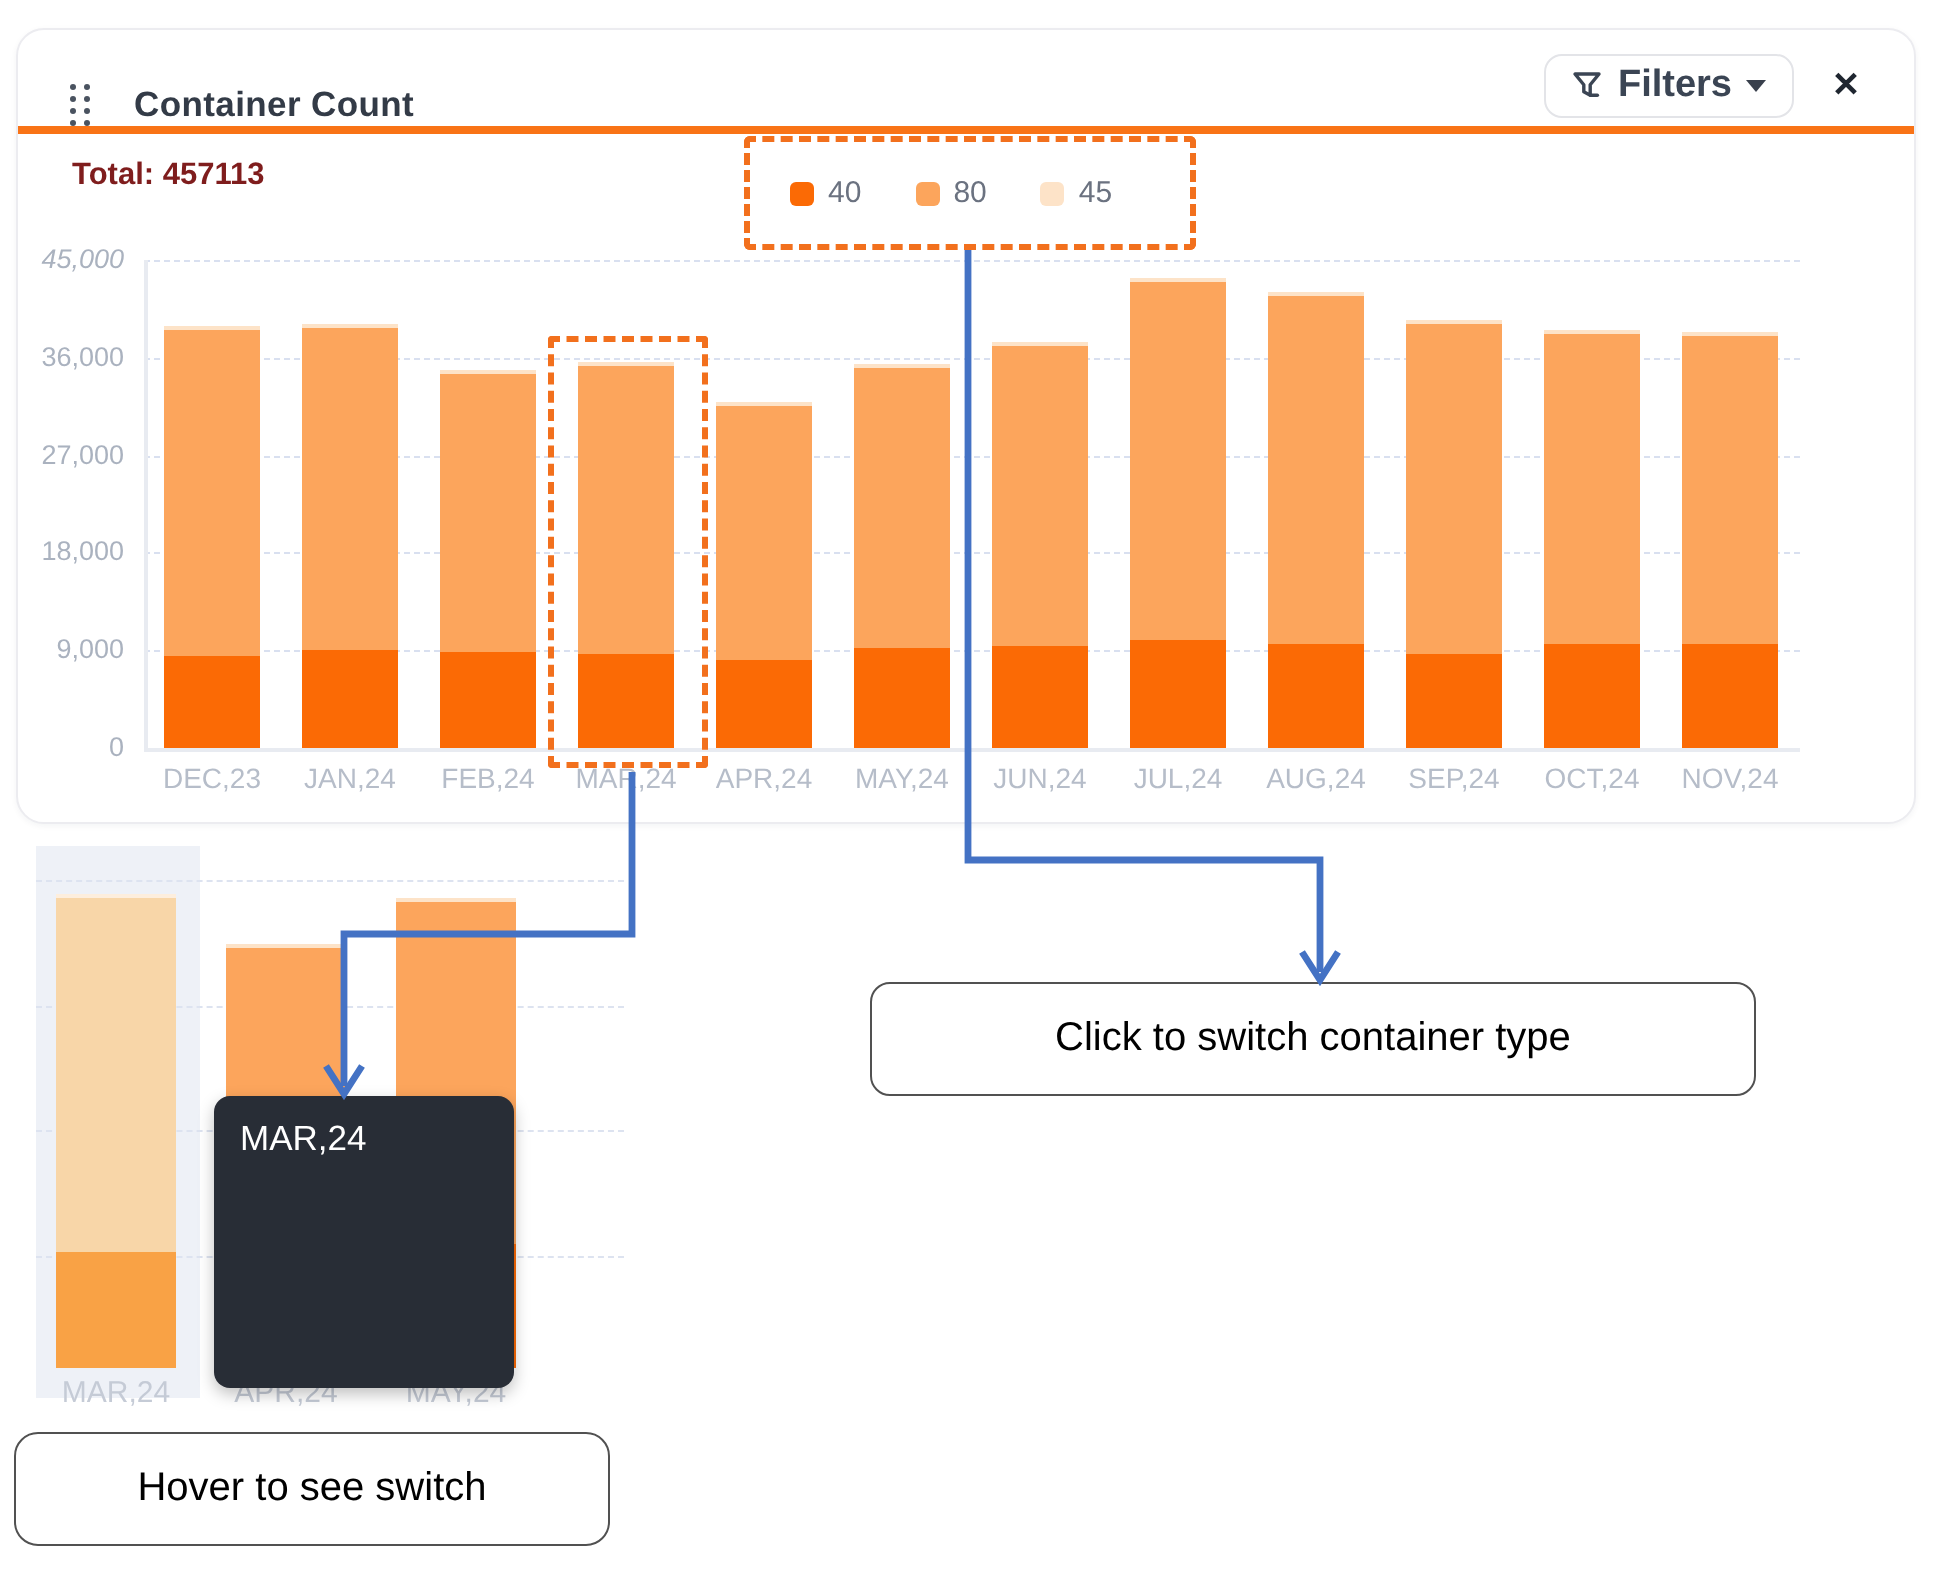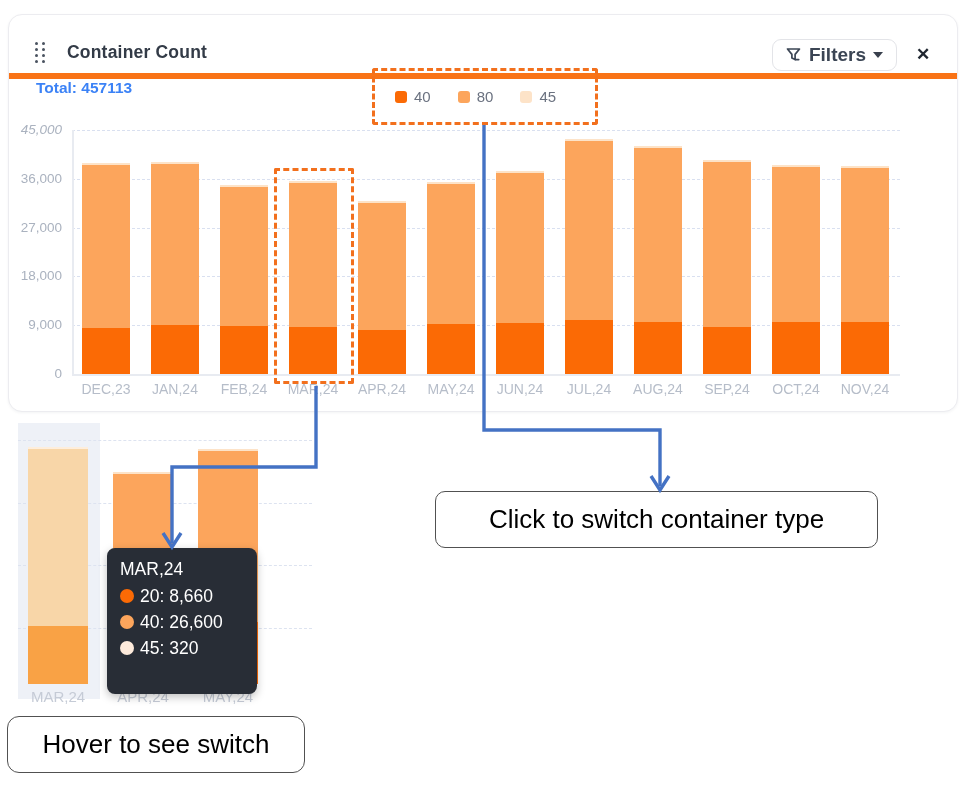--- a/index.html
+++ b/index.html
@@ -3,36 +3,36 @@
 <meta charset="utf-8">
 <style>
   * { margin:0; padding:0; box-sizing:border-box; }
   html,body { width:967px; height:789px; background:#ffffff;
               font-family:"Liberation Sans", sans-serif; overflow:hidden; }
   .abs { position:absolute; }
   
   .card { left:8px; top:14px; width:950px; height:398px; background:#fff;
           border:1px solid #ececf0; border-radius:14px;
           box-shadow:0 1px 3px rgba(20,30,60,.05); }
-  .card-header { left:0; top:16px; width:100%; height:48px;
-                 border-bottom:6px solid #f97316; display:flex; align-items:center; }
+  .card-header { left:0; top:4px; width:100%; height:48px;
+                 border-bottom:4px solid #f97316; display:flex; align-items:flex-end; }
   .drag-handle { margin-left:26px; display:grid; grid-template-columns:3px 3px;
                  grid-gap:3px 4px; cursor:grab; }
   .drag-handle i { width:3px; height:3px; border-radius:50%; background:#4a5360; }
   .card-title { margin-left:22px; font-size:17.5px; font-weight:700; color:#333b47; letter-spacing:.2px; }
   .filters-btn { position:absolute; right:60px; top:8px; height:32px; padding:0 13px;
                  background:#fff; border:1px solid #e3e4e8; border-radius:9px;
                  display:flex; align-items:center; gap:7px; cursor:pointer;
                  font-size:19px; font-weight:600; color:#3b4554; }
   .caret-down { width:0; height:0; border-left:5px solid transparent;
                 border-right:5px solid transparent; border-top:6px solid #39404d; }
   .close-btn { position:absolute; right:20px; top:9px; width:28px; height:28px;
                background:none; border:none; font-size:17px; font-weight:700;
                color:#1f2630; cursor:pointer; }
-  .total-label { left:35px; top:78px; font-size:15.5px; font-weight:700; color:#3b82f6; }
+  .total-label { left:35px; top:78px; font-size:15.5px; font-weight:700; color:#7f1d1d; }
   
   .legend-box { left:372px; top:68px; width:226px; height:57px;
                 border:3px dashed #f2701d; border-radius:3px;
                 display:flex; align-items:center; padding-left:20px; gap:27px; }
   .legend-item { display:flex; align-items:center; gap:7px; cursor:pointer; }
   .legend-swatch { width:12px; height:12px; border-radius:3px; }
   .legend-label { font-size:15px; color:#6b7280; }
   
   .gridline { height:0; border-top:1.5px dashed #d9e0f0; }
   .axis-line-x { height:1.5px; background:#e8ebf1; }
@@ -51,21 +51,21 @@
   .tooltip { left:107px; top:548px; width:150px; height:146px; background:#282d36;
              border-radius:8px; color:#fff; padding:11px 0 0 13px; z-index:8;
              box-shadow:0 3px 8px rgba(0,0,0,.25); }
   .tooltip-title { font-size:17.5px; margin-bottom:3px; }
   .tooltip-row { display:flex; align-items:center; gap:6px; font-size:17.5px; line-height:26px; }
   .tooltip-dot { width:14px; height:14px; border-radius:50%; flex:0 0 auto; }
   .tooltip-total { font-size:17.5px; line-height:26px; }
   
   .note-box { background:#fff; border:1.5px solid #515151; display:flex;
               align-items:center; justify-content:center;
-              font-size:26px; color:#000; }
+              font-size:20px; color:#000; }
   .click-note { left:435px; top:491px; width:443px; height:57px; border-radius:10px; }
   .hover-note { left:7px; top:716px; width:298px; height:57px; border-radius:12px; }
   .arrow-svg { left:0; top:0; width:967px; height:789px; pointer-events:none; z-index:9; }
 </style>
 </head>
 <body>
 
 <div class="abs card">
   <div class="abs card-header">
     <span class="drag-handle">
@@ -221,34 +221,20 @@
     <div style="left: 198px; top: 448.863px; width: 60px; height: 235.137px; position: absolute;">
       <div class="bar-seg" style="top: 173.189px; height: 61.9477px; background: rgb(251, 106, 5); position: absolute;"></div>
       <div class="bar-seg" style="top: 2px; height: 171.189px; background: rgb(252, 165, 92); position: absolute;"></div>
       <div class="bar-seg" style="top: 2.84217e-14px; height: 2px; background: rgb(253, 227, 200); position: absolute;"></div>
     </div>
     <div class="mini-xlabel" style="left: 186px; top: 688px; width: 84px; position: absolute;">MAY,24</div>
   </div>
 
 <div class="abs tooltip">
   <div class="tooltip-title">MAR,24</div>
-  <div id="tooltip-rows">
-      <div class="tooltip-row">
-        <span class="tooltip-dot" style="background: rgb(251, 106, 5);"></span>
-        <span>20: 8,660</span>
-      </div>
-      <div class="tooltip-row">
-        <span class="tooltip-dot" style="background: rgb(252, 165, 92);"></span>
-        <span>40: 26,600</span>
-      </div>
-      <div class="tooltip-row">
-        <span class="tooltip-dot" style="background: rgb(253, 234, 219);"></span>
-        <span>45: 320</span>
-      </div>
-    </div>
 </div>
 
 <div class="abs note-box click-note">Click to switch container type</div>
 <div class="abs note-box hover-note">Hover to see switch</div>
 
 <svg class="abs arrow-svg">
   <g stroke="#4472c4" stroke-width="3.4" fill="none" stroke-linejoin="miter">
     <polyline points="484,125 484,430 660,430 660,486"></polyline>
     <polyline points="651,476 660,490 669,476"></polyline>
     <polyline points="316,386 316,467 172,467 172,543"></polyline>

